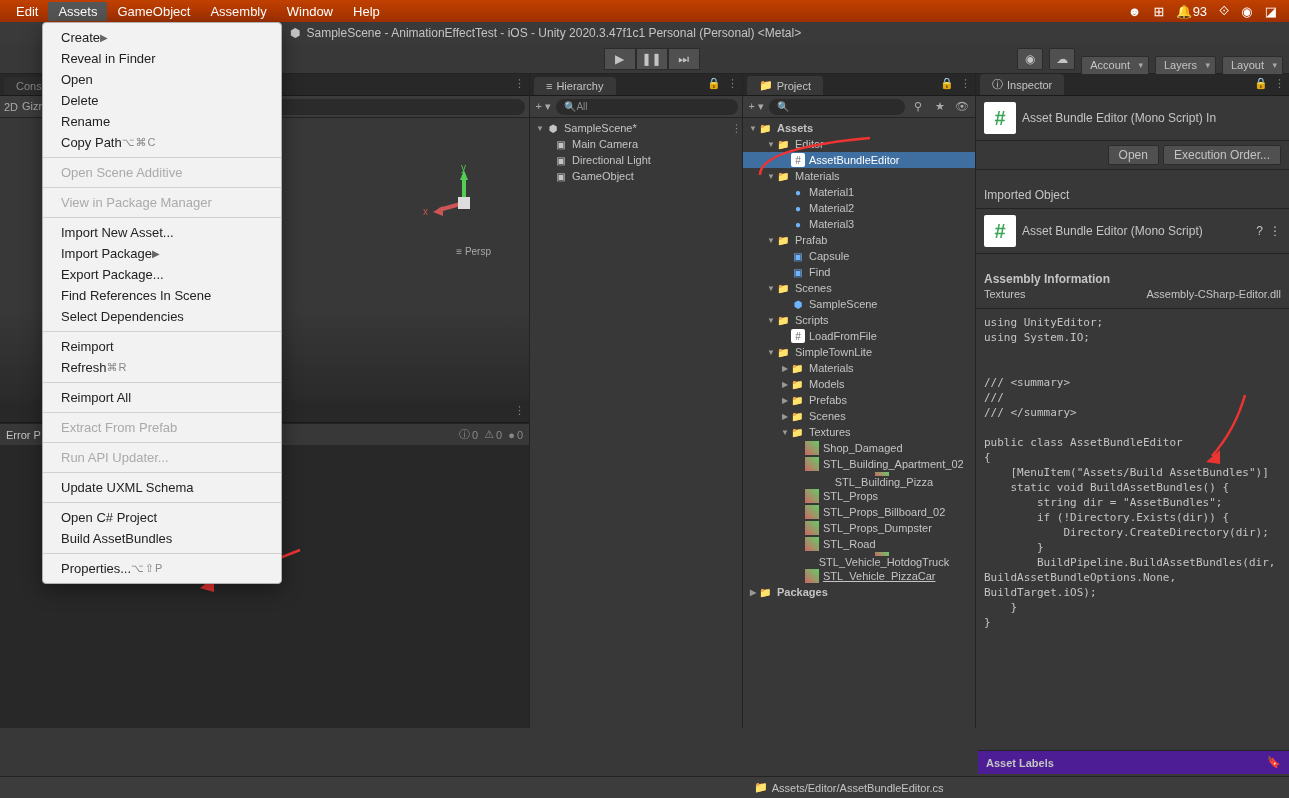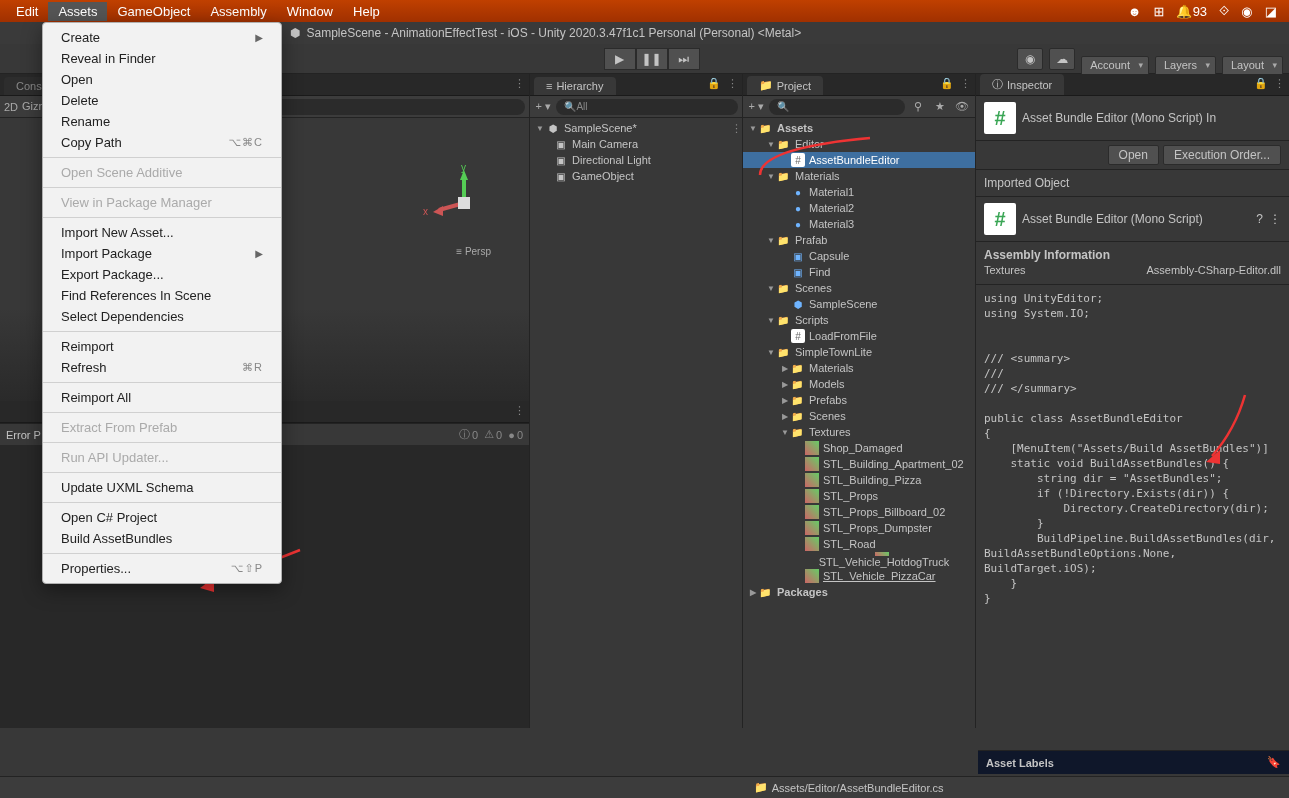--- a/index.html
+++ b/index.html
@@ -63,33 +63,33 @@
   .scene-gizmo { position: absolute; right: 30px; top: 50px; width: 70px; height: 70px; }
   .scene-persp { position: absolute; right: 38px; top: 128px; font-size: 10px; color: #aaa; }
   .scene-floor { position: absolute; left:0; top: 190px; right:0; bottom:0; background: linear-gradient(#383838,#2a2a2a); }
 
   
   .console-strip { height: 22px; background: #383838; border-top: 1px solid #232323; display: flex; align-items: center; padding: 0 6px; font-size: 11px; }
   .console-strip .badge { display:flex; align-items:center; gap:2px; margin-left:6px; color:#888; }
 
   
   .dropdown-menu { position: absolute; left: 42px; top: 22px; width: 240px; background: #f2f2f2; border: 1px solid #b0b0b0; border-radius: 4px; box-shadow: 0 6px 20px rgba(0,0,0,0.4); color: #222; font-size: 13px; padding: 4px 0; z-index: 100; }
-  .dropdown-menu .dm-item { padding: 3px 18px; display: flex; align-items: center; justify-content: space-between; }
+  .dropdown-menu .dm-item { padding: 3px 18px; display: flex; align-items: center; }
   .dropdown-menu .dm-item.disabled { color: #aaa; }
   .dropdown-menu .dm-item .arrow { font-size: 10px; color: #666; }
   .dropdown-menu .dm-item .shortcut { font-size: 11px; color: #888; letter-spacing: 1px; }
   .dropdown-menu .dm-sep { height: 1px; background: #d0d0d0; margin: 4px 0; }
 
   
   .inspector-header { padding: 6px 8px; display: flex; align-items: center; gap: 6px; border-bottom: 1px solid #232323; }
   .inspector-header .big-icon { width: 32px; height: 32px; background:#fff; color:#3aa655; display:flex;align-items:center;justify-content:center; font-size:20px; font-weight:bold; border-radius:2px; }
-  .inspector-section { padding: 6px 8px; border-bottom: 1px solid #232323; }
+  .inspector-section { padding: 6px 8px; border-bottom: 1px solid #232323; margin-top: 12px; }
   .inspector-section .row { display:flex; justify-content:space-between; font-size:11px; padding:2px 0; }
   .code-block { padding: 6px 8px; font-family: Menlo, Consolas, monospace; font-size: 11px; color: #c4c4c4; white-space: pre-wrap; line-height: 15px; }
-  .asset-labels { position: absolute; bottom: 24px; left: 978px; right: 0; height: 24px; border-top:1px solid #232323; background:#0f172a; padding:4px 8px; font-size:11px; font-weight:600; color:#c4c4c4; display:flex; justify-content:space-between; align-items:center; }
+  .asset-labels { position: absolute; bottom: 24px; left: 978px; right: 0; height: 24px; border-top:1px solid #232323; background:#4c1d95; padding:4px 8px; font-size:11px; font-weight:600; color:#c4c4c4; display:flex; justify-content:space-between; align-items:center; }
   .statusbar { position: absolute; bottom: 0; left: 0; right: 0; height: 22px; background: #3c3c3c; border-top: 1px solid #232323; display:flex; align-items:center; padding:0 6px; font-size:11px; }
   .statusbar .path { display:flex; align-items:center; gap:4px; margin-left: 748px; }
 
   
   .arrow-annot { position: absolute; pointer-events: none; }
 </style>
 </head>
 <body>
 
 <div class="menubar">
@@ -331,21 +331,21 @@
         <div class="tree-row" style="padding-left: 50px;">
           <span class="expand"></span>
           <span class="icon texture-icon"></span>
           <span>Shop_Damaged</span>
         </div>
         <div class="tree-row" style="padding-left: 50px;">
           <span class="expand"></span>
           <span class="icon texture-icon"></span>
           <span>STL_Building_Apartment_02</span>
         </div>
-        <div class="tree-row" style="padding-left: 50px;">
+        <div class="tree-row" style="padding-left: 50px; flex-direction: column;">
           <span class="expand"></span>
           <span class="icon texture-icon"></span>
           <span>STL_Building_Pizza</span>
         </div>
         <div class="tree-row" style="padding-left: 50px;">
           <span class="expand"></span>
           <span class="icon texture-icon"></span>
           <span>STL_Props</span>
         </div>
         <div class="tree-row" style="padding-left: 50px;">

